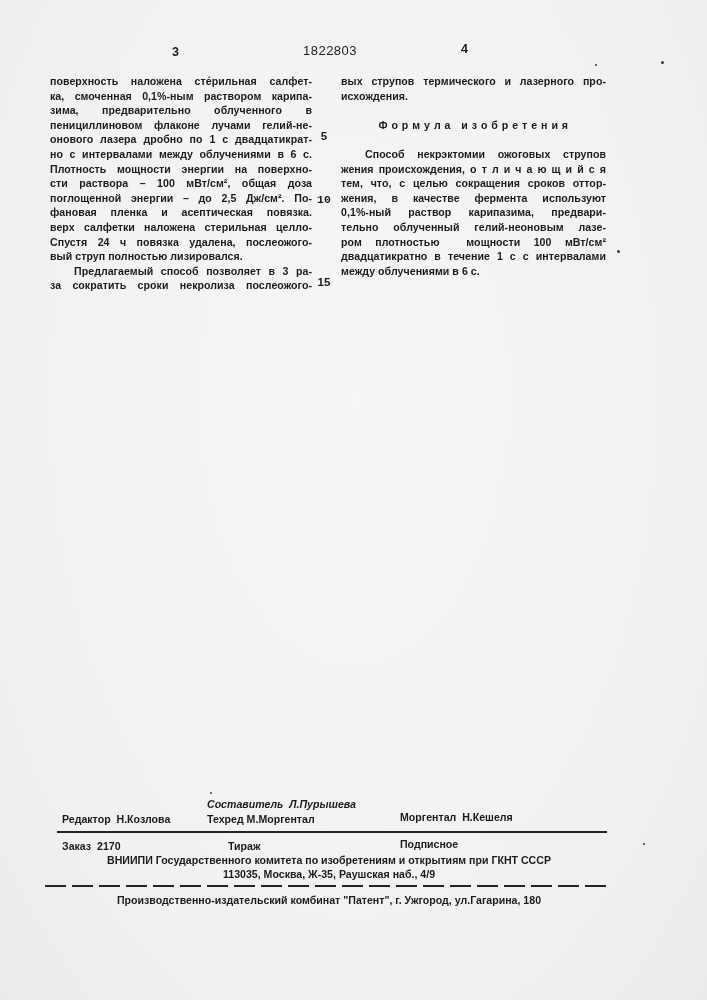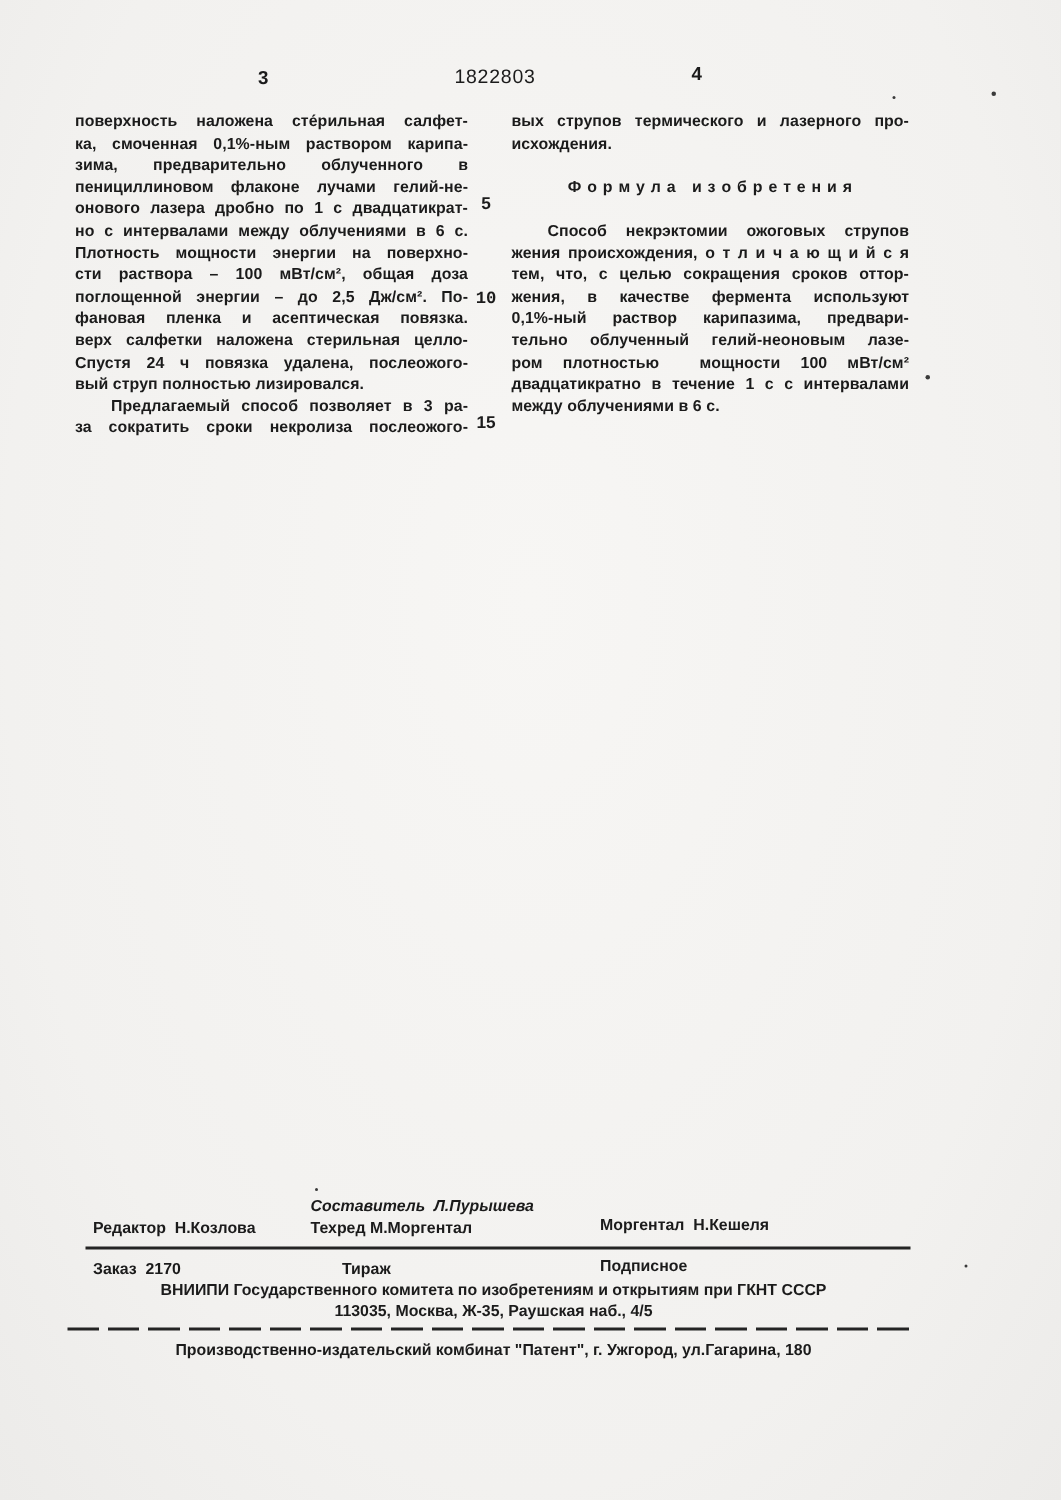--- a/index.html
+++ b/index.html
@@ -104,21 +104,21 @@
   <div class="abs ft" style="left:207px; top:813px;">Техред М.Моргентал</div>
   <div class="abs ft" style="left:400px; top:811px;">Моргентал  Н.Кешеля</div>
 
   <div class="rule-solid"></div>
 
   <div class="abs ft" style="left:62px;  top:840px;">Заказ  2170</div>
   <div class="abs ft" style="left:228px; top:840px;">Тираж</div>
   <div class="abs ft" style="left:400px; top:838px;">Подписное</div>
 
   <div class="abs ft ft-center" style="left:50px; top:854px; width:558px;">ВНИИПИ Государственного комитета по изобретениям и открытиям при ГКНТ СССР</div>
-  <div class="abs ft ft-center" style="left:50px; top:868px; width:558px;">113035, Москва, Ж-35, Раушская наб., 4/5</div>
+  <div class="abs ft ft-center" style="left:50px; top:868px; width:558px;">113035, Москва, Ж-35, Раушская наб., 4/9</div>
 
   <div class="rule-dashed"></div>
 
   <div class="abs ft ft-center" style="left:50px; top:894px; width:558px;">Производственно-издательский комбинат "Патент", г. Ужгород, ул.Гагарина, 180</div>
 
   <div class="speck" style="left:661px; top:61px;  width:3px; height:3px;"></div>
   <div class="speck" style="left:595px; top:64px;  width:2px; height:2px;"></div>
   <div class="speck" style="left:617px; top:250px; width:3px; height:3px;"></div>
   <div class="speck" style="left:643px; top:843px; width:2px; height:2px;"></div>
   <div class="speck" style="left:210px; top:792px; width:2px; height:2px;"></div>

